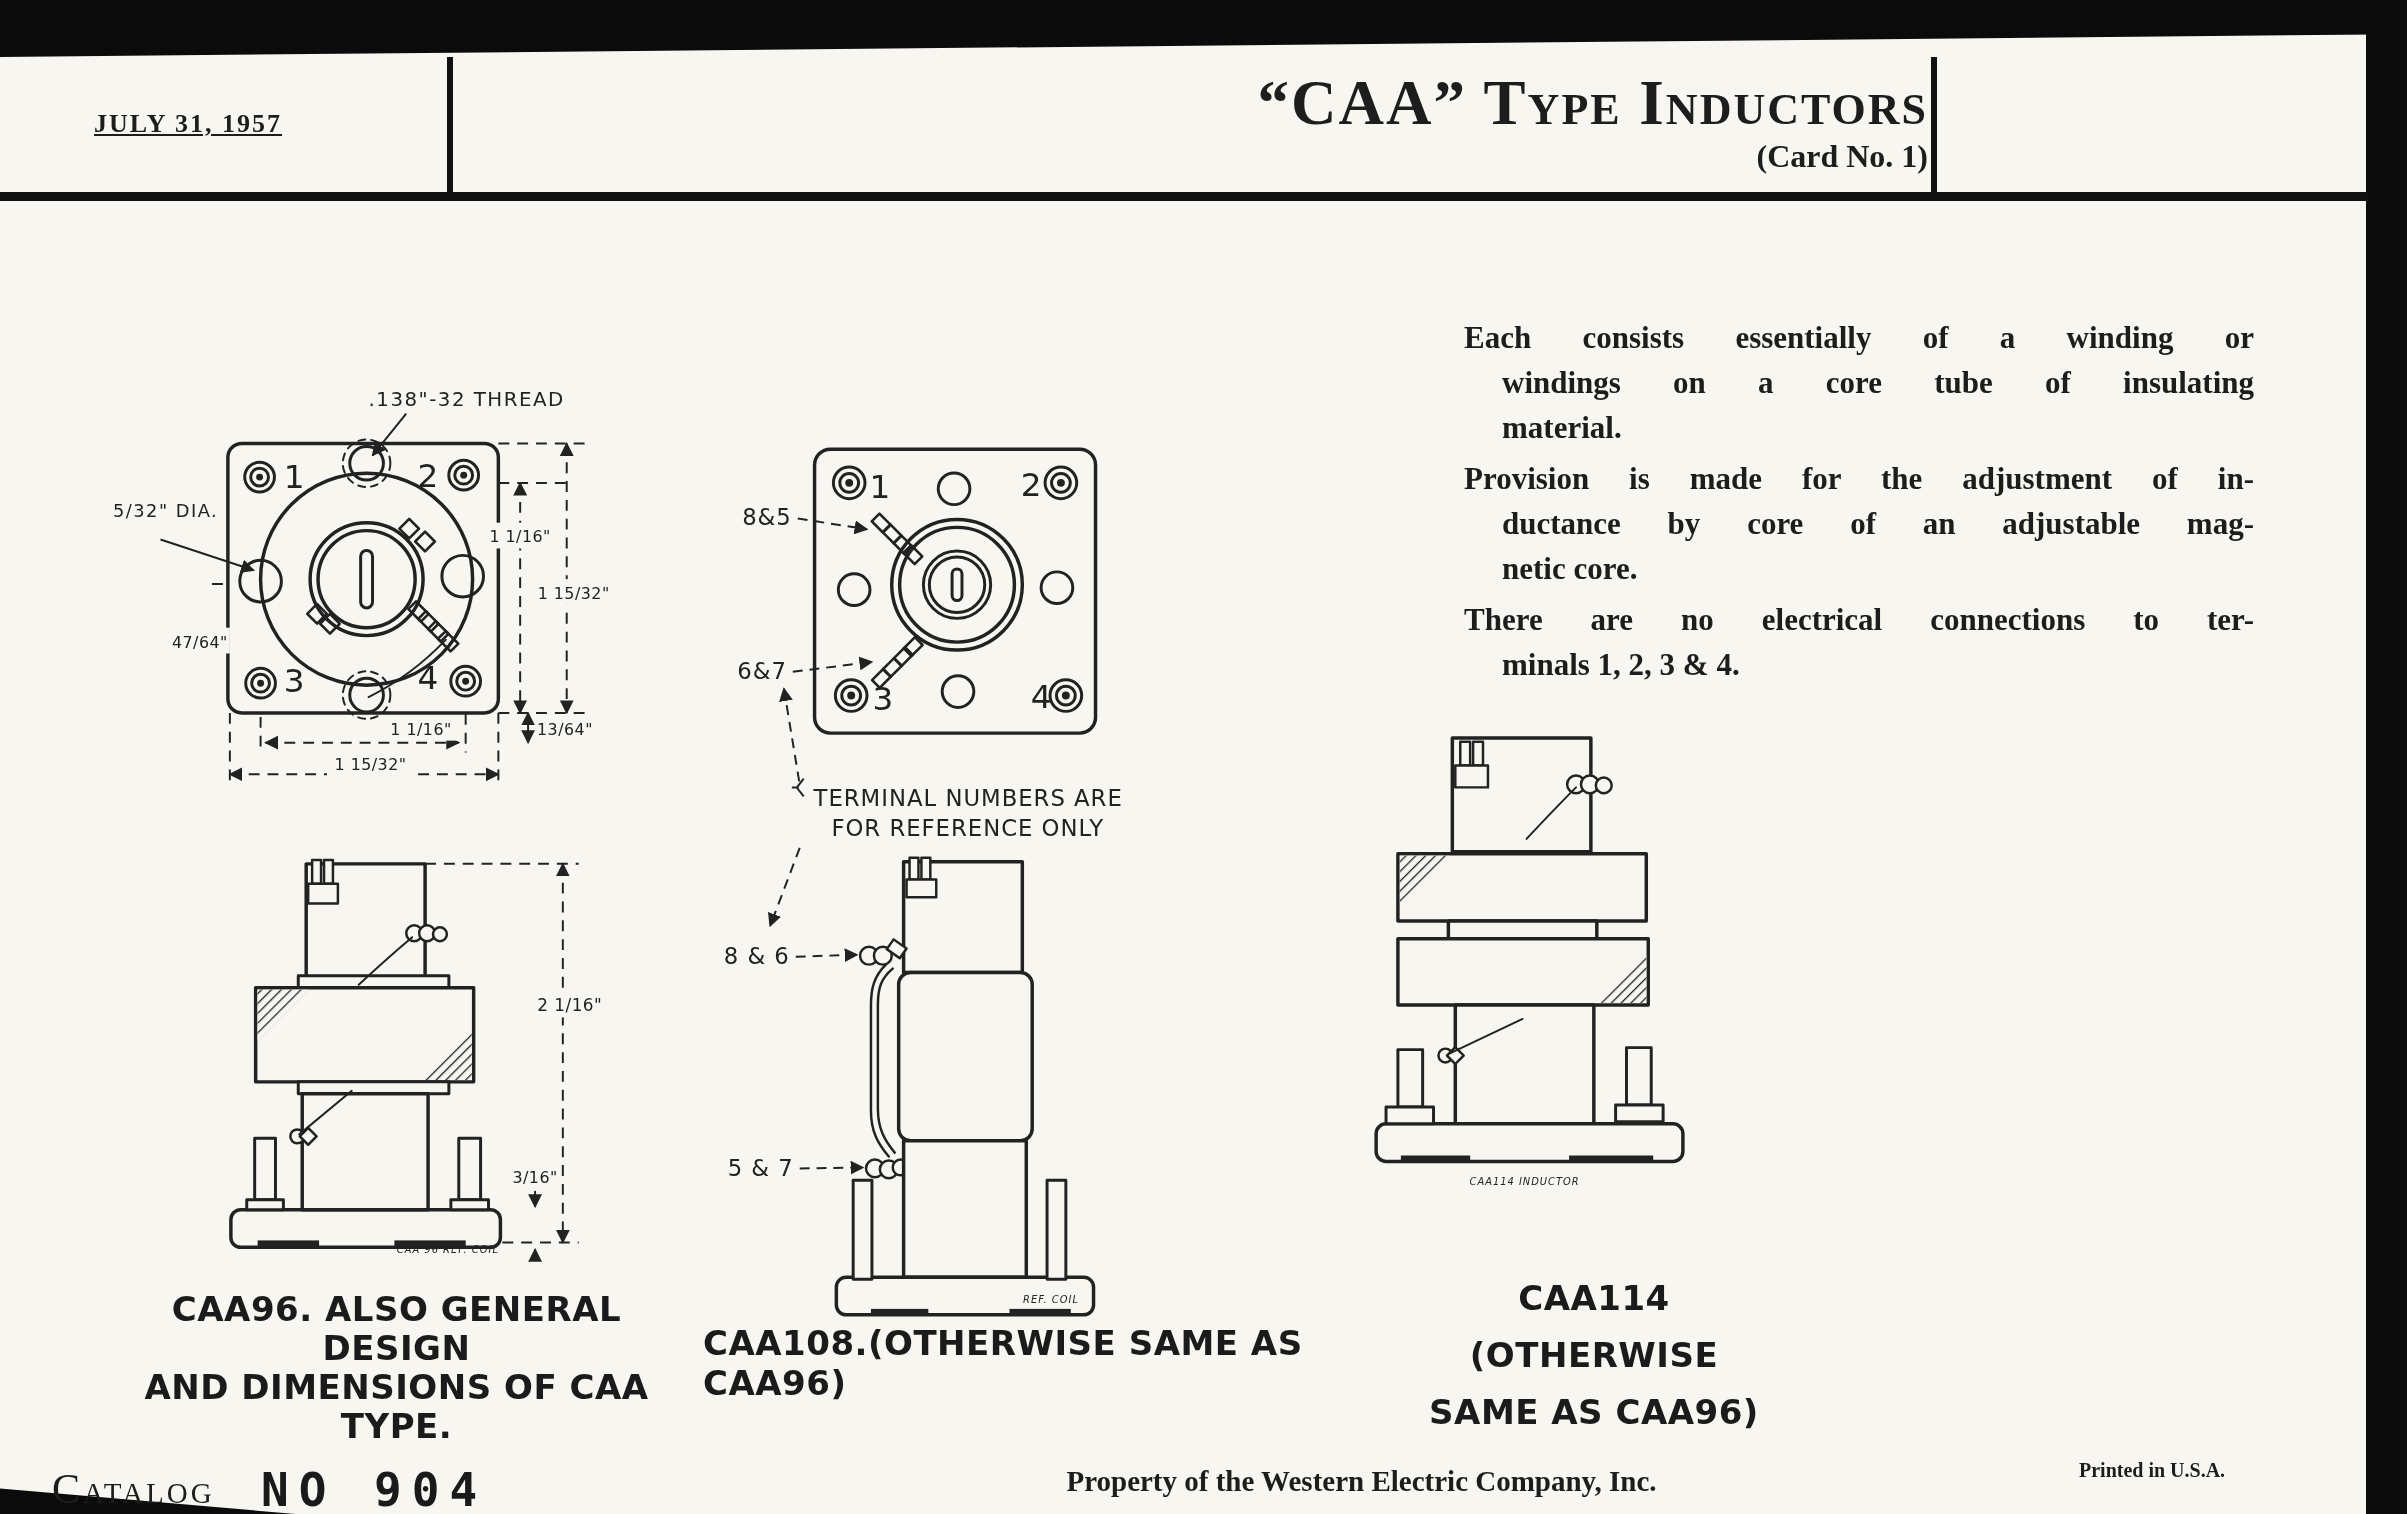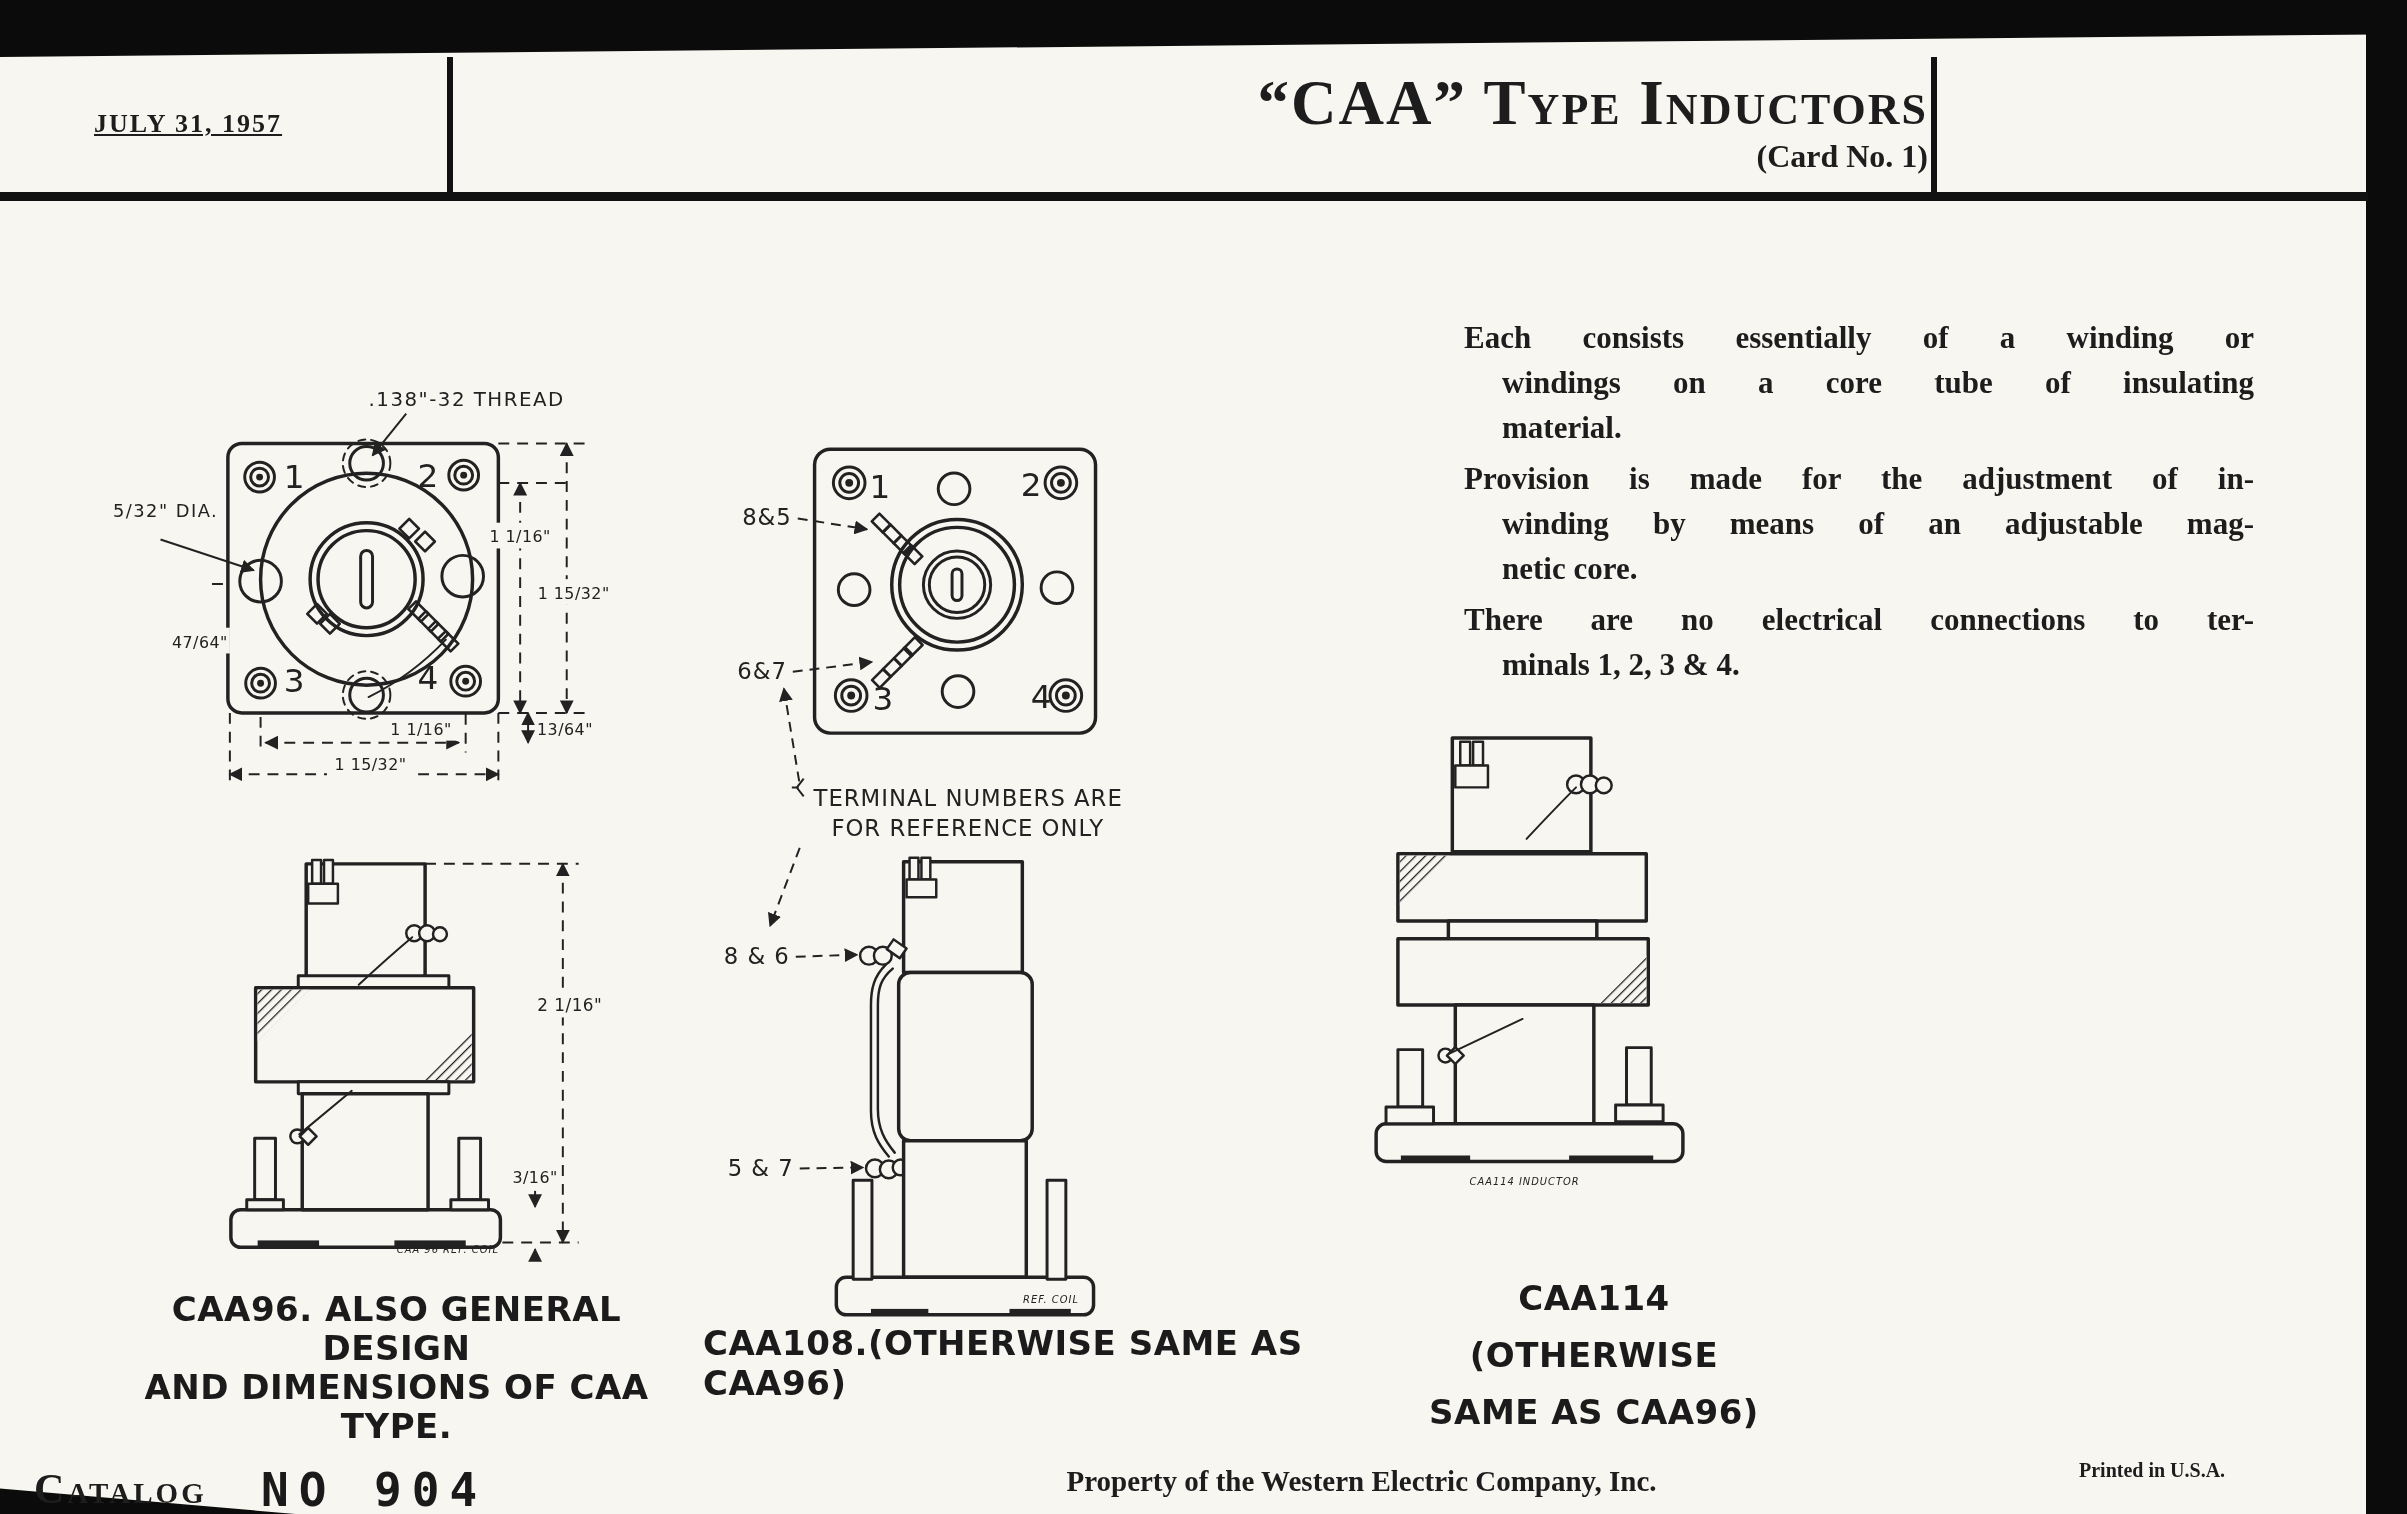--- a/index.html
+++ b/index.html
@@ -33,21 +33,21 @@
   .tnum{font-size:33px;}
   .lug{font-size:23px;letter-spacing:1px;}
   .tiny{font-size:10px;letter-spacing:1px;font-style:italic;}
   .notetxt{font-size:23px;letter-spacing:1px;}
   
   .cap{position:absolute;font-family:"DejaVu Sans",sans-serif;font-weight:bold;color:#1b1b1b;}
   .cap1{left:139px;top:1290px;width:515px;font-size:34px;line-height:39px;text-align:center;letter-spacing:0.5px;}
   .cap2{left:703px;top:1323px;width:653px;font-size:34px;letter-spacing:0.5px;}
   .cap3{left:1406px;top:1270px;width:376px;font-size:34px;line-height:57px;text-align:center;letter-spacing:0.5px;}
   
-  .foot-cat{position:absolute;left:34px;top:1465px;font-size:42px;font-weight:bold;font-variant:small-caps;letter-spacing:3px;}
+  .foot-cat{position:absolute;left:52px;top:1465px;font-size:42px;font-weight:normal;font-variant:small-caps;letter-spacing:3px;}
   .foot-stamp{position:absolute;left:261px;top:1463px;font-family:"DejaVu Sans Mono",monospace;
               font-size:46px;font-weight:bold;letter-spacing:10px;color:#1a1a1a;}
   .foot-prop{position:absolute;left:1020px;top:1465px;width:683px;text-align:center;font-size:29px;font-weight:bold;}
   .foot-print{position:absolute;left:2079px;top:1459px;font-size:20px;font-weight:bold;}
 </style>
 </head>
 <body>
 
 <div class="page">
 
@@ -65,21 +65,21 @@
   <div class="hdr-rule"></div>
 
   <div class="notes">
     <p>
       <span class="nline">Each consists essentially of a winding or</span>
       <span class="nline">windings on a core tube of insulating</span>
       <span class="nline last">material.</span>
     </p>
     <p>
       <span class="nline">Provision is made for the adjustment of in-</span>
-      <span class="nline">winding by means of an adjustable mag-</span>
+      <span class="nline">ductance by core of an adjustable mag-</span>
       <span class="nline last">netic core.</span>
     </p>
     <p>
       <span class="nline">There are no electrical connections to ter-</span>
       <span class="nline last">minals 1, 2, 3 &amp; 4.</span>
     </p>
   </div>
 
   <svg class="draw" style="left:109px;top:376px;" width="535" height="441" viewBox="0 0 540 445">
     <defs>

